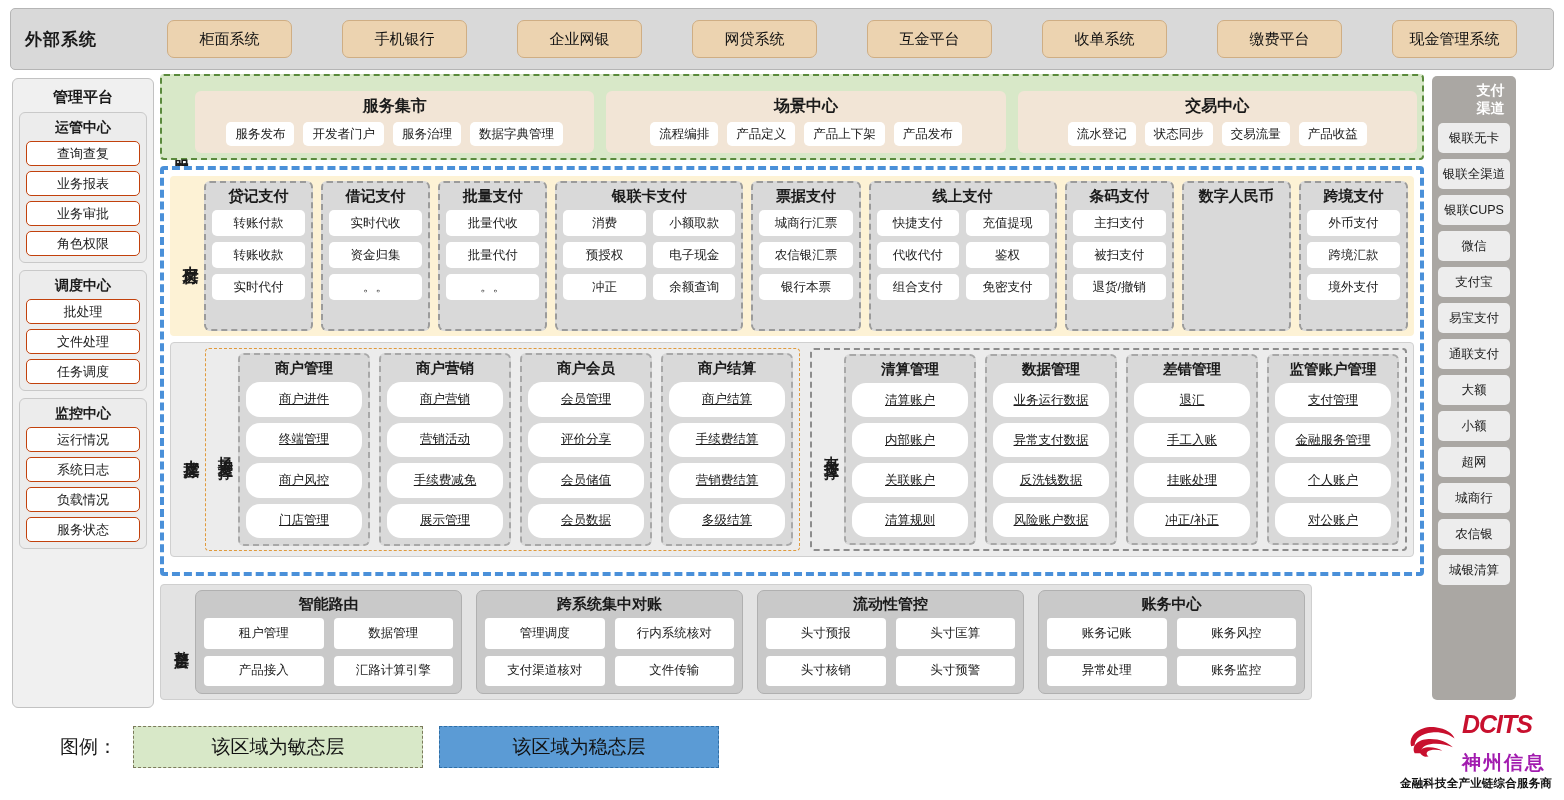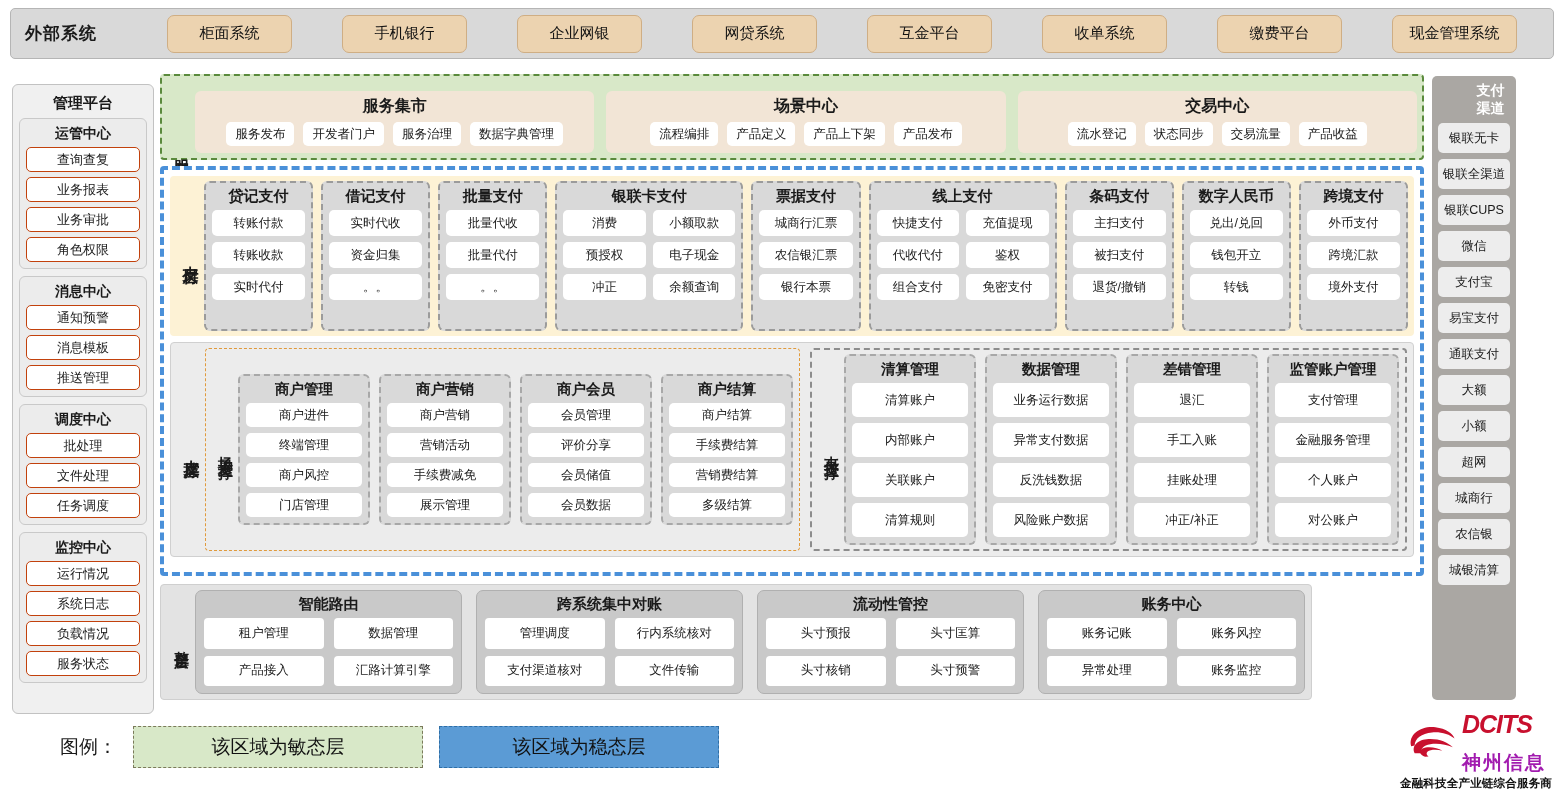--- a/index.html
+++ b/index.html
@@ -7,36 +7,36 @@
   body {
     width:1564px; height:800px;
     background:#ffffff;
     font-family:"Liberation Sans","DejaVu Sans",sans-serif;
     color:#1a1a1a;
     overflow:hidden;
   }
 
   
   .ext-bar{
-    position:absolute; left:10px; top:8px; width:1544px; height:51px;
+    position:absolute; left:10px; top:8px; width:1544px; height:62px;
     background:#d9d9d9; border:1px solid #b5b5b5; border-radius:5px;
     display:flex; align-items:center; padding:0 14px;
   }
   .ext-title{ font-size:17px; font-weight:bold; letter-spacing:1px; width:120px; flex:none; }
   .ext-items{ flex:1; display:flex; justify-content:space-around; align-items:center; gap:6px; }
   .ext-chip{
     background:#ecd3b0; border:1px solid #cfae84; border-radius:7px;
     height:38px; min-width:125px; padding:0 10px;
     display:flex; align-items:center; justify-content:center;
     font-size:15px; color:#111;
   }
 
   
   .mgmt{
-    position:absolute; left:12px; top:84px; width:142px; height:630px;
+    position:absolute; left:12px; top:78px; width:142px; height:630px;
     background:#f0f0f0; border:1px solid #c2c2c2; border-radius:6px;
     padding:5px 6px;
   }
   .mgmt-title{ text-align:center; font-size:15px; font-weight:bold; padding:4px 0 5px; }
   .mgrp{
     background:#ececec; border:1px solid #c9c9c9; border-radius:6px;
     padding:3px 6px 6px; margin-bottom:7px;
   }
   .mgrp-title{ text-align:center; font-size:14px; font-weight:bold; padding:3px 0 4px; }
   .mitem{
@@ -105,33 +105,33 @@
     display:flex; align-items:center; justify-content:center; font-size:12.5px; white-space:nowrap;
   }
 
   
   .sup{
     height:215px; background:#ececec; border:1px solid #d0d0d0; border-radius:4px;
     display:flex; padding:5px 6px;
   }
   .sup-halves{ flex:1; display:flex; gap:10px; }
   .sup-half{ flex:1; display:flex; align-items:stretch; padding:4px 6px; border-radius:4px; }
-  .sup-half.agile{ border:1px dashed #e09a3c;align-items:center; }
+  .sup-half.agile{ border:1px dashed #e09a3c; }
   .sup-half.stablebox{ border:2px dashed #8d8d8d; }
   .sup-half .vlabel{ font-size:15px; letter-spacing:3px; width:26px; }
   .sup-cols{ flex:1; display:flex; gap:9px; }
   .supcol{
     flex:1; background:#d9d9d9; border:2px dashed #a8a8a8; border-radius:6px;
     padding:2px 6px 6px; display:flex; flex-direction:column;
   }
   .supcol-title{ text-align:center; font-size:14.5px; font-weight:bold; padding:2px 0 4px; }
   .supcol-items{ display:flex; flex-direction:column; gap:6px; flex:1; }
   .schip{
-    background:#fff; border-radius:5px; flex:1; min-height:24px;
-    display:flex; align-items:center; justify-content:center; font-size:12.5px; white-space:nowrap;
+    background:#fff; border-radius:14px; flex:1; min-height:24px;
+    display:flex; align-items:center; justify-content:center; font-size:12.5px; white-space:nowrap;text-decoration:underline;
   }
 
   
   .integ{
     position:absolute; left:160px; top:584px; width:1152px; height:116px;
     background:#e3e3e3; border:1px solid #cfcfcf; border-radius:4px;
     display:flex; padding:5px 6px;
   }
   .integ .vlabel{ font-size:15px; letter-spacing:2px; }
   .integ-cols{ flex:1; display:flex; gap:14px; }
@@ -184,26 +184,20 @@
 
 <div class="mgmt">
   <div class="mgmt-title">管理平台</div>
   <div id="mgmtGroups">
       <div class="mgrp">
         <div class="mgrp-title">运管中心</div>
         <div class="mitem">查询查复</div>
         <div class="mitem">业务报表</div>
         <div class="mitem">业务审批</div>
         <div class="mitem">角色权限</div>
-      </div>
-      <div class="mgrp">
-        <div class="mgrp-title">消息中心</div>
-        <div class="mitem">通知预警</div>
-        <div class="mitem">消息模板</div>
-        <div class="mitem">推送管理</div>
       </div>
       <div class="mgrp">
         <div class="mgrp-title">调度中心</div>
         <div class="mitem">批处理</div>
         <div class="mitem">文件处理</div>
         <div class="mitem">任务调度</div>
       </div>
       <div class="mgrp">
         <div class="mgrp-title">监控中心</div>
         <div class="mitem">运行情况</div>
@@ -346,27 +340,20 @@
           <div class="paycol-body">
             <div class="paycol-sub">
               <div class="pchip">主扫支付</div>
               <div class="pchip">被扫支付</div>
               <div class="pchip">退货/撤销</div>
             </div>
           </div>
         </div>
         <div class="paycol" style="flex: 1 1 0%;">
           <div class="paycol-title">数字人民币</div>
-          <div class="paycol-body">
-            <div class="paycol-sub">
-              <div class="pchip">兑出/兑回</div>
-              <div class="pchip">钱包开立</div>
-              <div class="pchip">转钱</div>
-            </div>
-          </div>
         </div>
         <div class="paycol" style="flex: 1 1 0%;">
           <div class="paycol-title">跨境支付</div>
           <div class="paycol-body">
             <div class="paycol-sub">
               <div class="pchip">外币支付</div>
               <div class="pchip">跨境汇款</div>
               <div class="pchip">境外支付</div>
             </div>
           </div>

